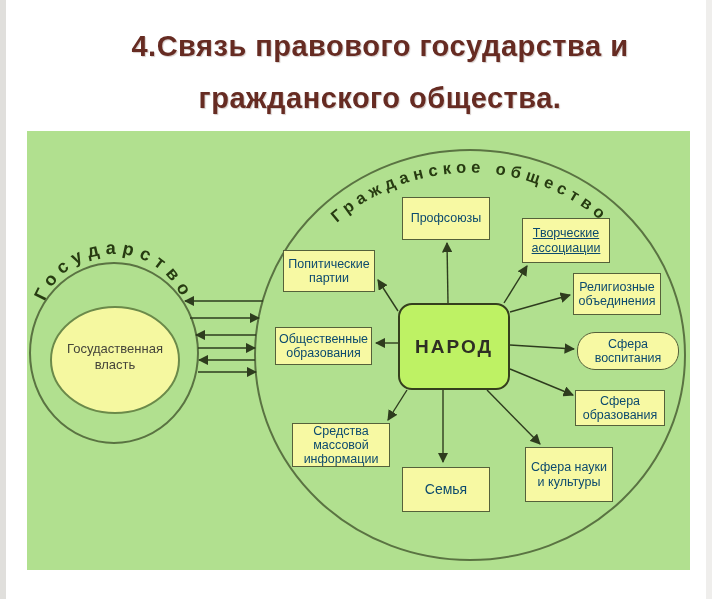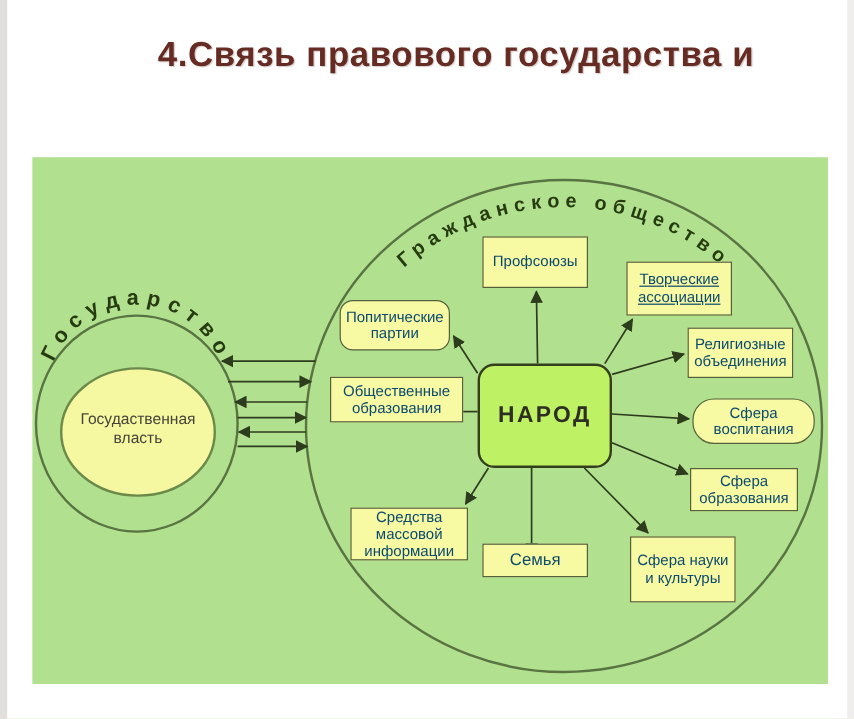--- a/index.html
+++ b/index.html
@@ -27,24 +27,24 @@
     background:#f7f9a3;border:1.5px solid #55613a;color:#0c4a6e;
     font-size:12.5px;line-height:1.14;text-align:center;box-sizing:border-box;
     padding:1px 3px;
   }
   .n1{left:375px;top:66px;width:88px;height:43px;}
   .n2{left:495px;top:87px;width:88px;height:45px;text-decoration:underline;}
   .n3{left:546px;top:142px;width:88px;height:42px;}
   .n4{left:550px;top:201px;width:102px;height:38px;border-radius:18px;}
   .n5{left:548px;top:259px;width:90px;height:36px;}
   .n6{left:498px;top:316px;width:88px;height:55px;align-items:center;}
-  .n7{left:375px;top:322px;width:88px;height:28px;font-size:14px;}
+  .n7{left:375px;top:336px;width:88px;height:45px;font-size:14px;}
   .n8{left:265px;top:292px;width:98px;height:44px;}
-  .n9{left:248px;top:183px;width:111px;height:38px;justify-content:center;}
-  .n10{left:256px;top:119px;width:92px;height:42px;border-radius:11px;}
+  .n9{left:248px;top:196px;width:97px;height:38px;justify-content:center;}
+  .n10{left:256px;top:119px;width:92px;height:42px;}
   .narod{
     position:absolute;left:371px;top:172px;width:112px;height:87px;
     display:flex;align-items:center;justify-content:center;box-sizing:border-box;
     background:#bef264;border:2.5px solid #353f1d;border-radius:14px;
     font-weight:bold;font-size:19px;letter-spacing:2px;color:#2e2e24;
   }
   .state-power-label{
     position:absolute;left:28px;top:210px;width:120px;text-align:center;
     font-size:13px;line-height:1.2;color:#45453a;
   }
@@ -53,20 +53,21 @@
   .t-civil{font-size:16.5px;letter-spacing:5px;}
 </style>
 </head>
 <body>
 
 <div class="edge-strip left"></div>
 <div class="edge-strip right"></div>
 
 <div class="title">
   <div>4.Связь правового государства и</div>
+  <div>гражданского общества.</div>
 </div>
 
 <div class="panel">
   <svg width="663" height="439" viewBox="0 0 663 439">
     <defs>
       <marker id="ah" viewBox="0 0 10 10" refX="9" refY="5" markerWidth="7.5" markerHeight="7.5" orient="auto-start-reverse">
         <path d="M0,0 L10,5 L0,10 z" fill="#2e3c1e"></path>
       </marker>
     </defs>
 

